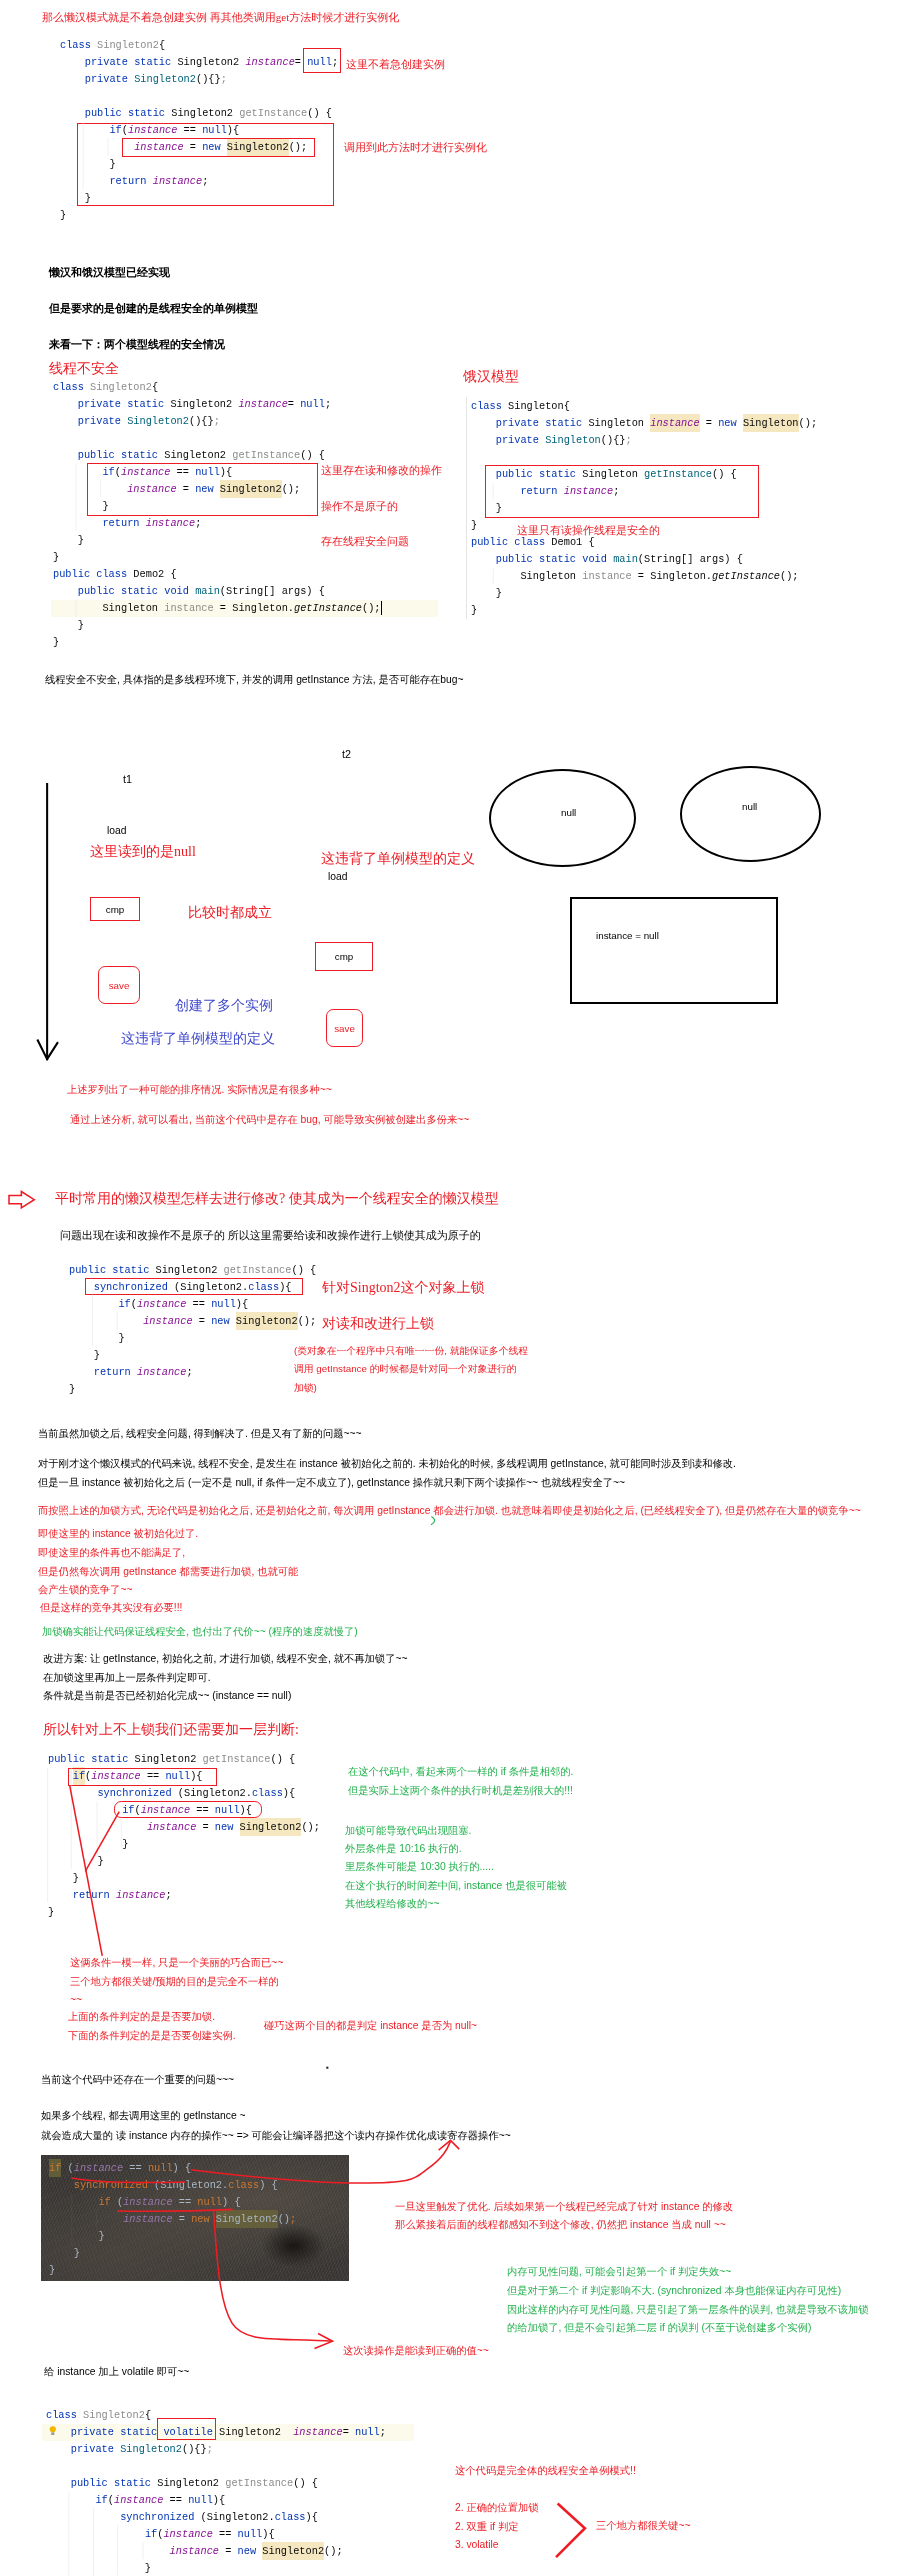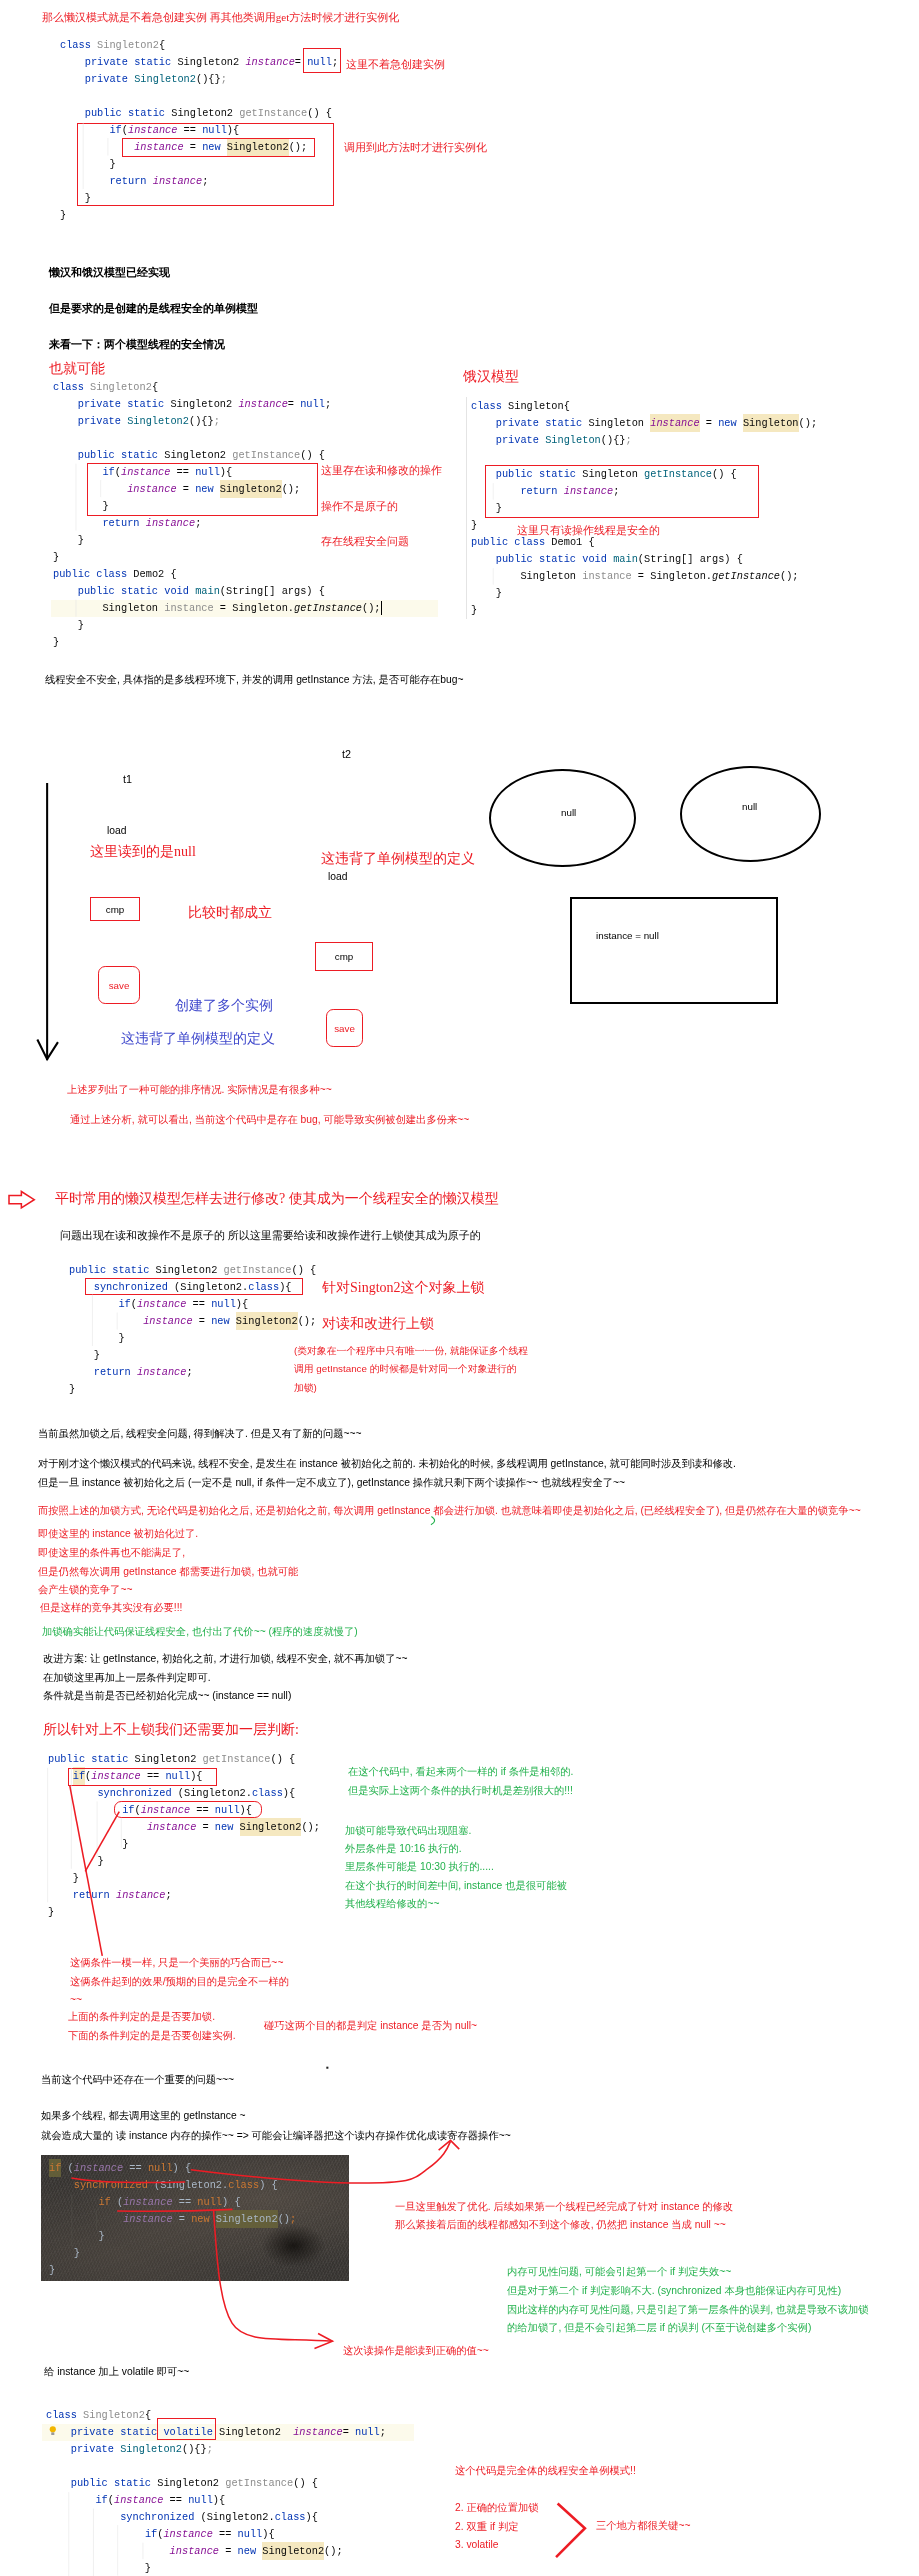--- a/index.html
+++ b/index.html
@@ -46,21 +46,21 @@
 <div class="code" style="left:60px;top:37px"><div class="cl"><span class="kw">class </span><span class="gr">Singleton2</span><span class="tx">{</span></div><div class="cl"><span>    </span><span class="kw">private static </span><span class="tx">Singleton2 </span><span class="pu">instance</span><span class="tx">= </span><span class="kw">null</span><span class="tx">;</span></div><div class="cl"><span>    </span><span class="kw">private </span><span class="fn">Singleton2</span><span class="tx">(){}</span><span class="gr">;</span></div><div class="cl"></div><div class="cl"><span>    </span><span class="kw">public static </span><span class="tx">Singleton2 </span><span class="gr">getInstance</span><span class="tx">() {</span></div><div class="cl"><span>        </span><span class="kw">if</span><span class="tx">(</span><span class="pu">instance</span><span class="tx"> == </span><span class="kw">null</span><span class="tx">){</span></div><div class="cl"><span>            </span><span class="pu">instance</span><span class="tx"> = </span><span class="kw">new </span><span class="tx hl">Singleton2</span><span class="tx">();</span></div><div class="cl"><span class="tx">        }</span></div><div class="cl"><span>        </span><span class="kw">return </span><span class="pu">instance</span><span class="tx">;</span></div><div class="cl"><span class="tx">    }</span></div><div class="cl"><span class="tx">}</span></div></div>
 <div class="box" style="left:303px;top:48px;width:38px;height:25px"></div>
 <div class="a serif red f28" style="left:346px;top:64px">这里不着急创建实例</div>
 <div class="box" style="left:77px;top:123px;width:257px;height:83px"></div>
 <div class="box" style="left:122px;top:138px;width:193px;height:19px"></div>
 <div class="a serif red f28" style="left:344px;top:147px">调用到此方法时才进行实例化</div>
 
 <div class="a serif bold f28" style="left:49px;top:272px">懒汉和饿汉模型已经实现</div>
 <div class="a serif bold f28" style="left:49px;top:308px">但是要求的是创建的是线程安全的单例模型</div>
 <div class="a serif bold f28" style="left:49px;top:344px">来看一下：两个模型线程的安全情况</div>
-<div class="a serif red f27" style="left:49px;top:369px">也就可能</div>
+<div class="a serif red f27" style="left:49px;top:369px">线程不安全</div>
 <div class="rowhl" style="left:51px;top:600px;width:387px;height:17px"></div>
 <div class="code" style="left:53px;top:379px"><div class="cl"><span class="kw">class </span><span class="gr">Singleton2</span><span class="tx">{</span></div><div class="cl"><span>    </span><span class="kw">private static </span><span class="tx">Singleton2 </span><span class="pu">instance</span><span class="tx">= </span><span class="kw">null</span><span class="tx">;</span></div><div class="cl"><span>    </span><span class="kw">private </span><span class="fn">Singleton2</span><span class="tx">(){}</span><span class="gr">;</span></div><div class="cl"></div><div class="cl"><span>    </span><span class="kw">public static </span><span class="tx">Singleton2 </span><span class="gr">getInstance</span><span class="tx">() {</span></div><div class="cl"><span>        </span><span class="kw">if</span><span class="tx">(</span><span class="pu">instance</span><span class="tx"> == </span><span class="kw">null</span><span class="tx">){</span></div><div class="cl"><span>            </span><span class="pu">instance</span><span class="tx"> = </span><span class="kw">new </span><span class="tx hl">Singleton2</span><span class="tx">();</span></div><div class="cl"><span class="tx">        }</span></div><div class="cl"><span>        </span><span class="kw">return </span><span class="pu">instance</span><span class="tx">;</span></div><div class="cl"><span class="tx">    }</span></div><div class="cl"><span class="tx">}</span></div><div class="cl"><span class="kw">public class </span><span class="tx">Demo2 {</span></div><div class="cl"><span>    </span><span class="kw">public static void </span><span class="fn">main</span><span class="tx">(String[] args) {</span></div><div class="cl"><span>        </span><span class="tx">Singleton </span><span class="gr">instance</span><span class="tx"> = Singleton.</span><span class="it">getInstance</span><span class="tx">();</span></div><div class="cl"><span class="tx">    }</span></div><div class="cl"><span class="tx">}</span></div></div>
 <div style="position:absolute;left:381px;top:601px;width:1px;height:14px;background:#000"></div>
 <div class="box" style="left:87px;top:463px;width:231px;height:53px"></div>
 <div class="a serif red f28" style="left:321px;top:470px">这里存在读和修改的操作</div>
 <div class="a serif red f28" style="left:321px;top:506px">操作不是原子的</div>
 <div class="a serif red f28" style="left:321px;top:541px">存在线程安全问题</div>
 
 <div class="a serif red f27" style="left:463px;top:377px">饿汉模型</div>
 <div style="position:absolute;left:466px;top:397px;width:0.5px;height:222px;background:#e4e4e4"></div>
@@ -130,21 +130,21 @@
 <div class="box" style="left:68px;top:1768px;width:149px;height:18px"></div>
 <div class="box" style="left:114px;top:1801px;width:148px;height:17px;border-radius:7.2px"></div>
 <div class="a green f20" style="left:348px;top:1772px">在这个代码中, 看起来两个一样的 if 条件是相邻的.</div>
 <div class="a green f20" style="left:348px;top:1791px">但是实际上这两个条件的执行时机是差别很大的!!!</div>
 <div class="a green f20" style="left:345px;top:1831px">加锁可能导致代码出现阻塞.</div>
 <div class="a green f20" style="left:345px;top:1849px">外层条件是 10:16 执行的.</div>
 <div class="a green f20" style="left:345px;top:1867px">里层条件可能是 10:30 执行的.....</div>
 <div class="a green f20" style="left:345px;top:1886px">在这个执行的时间差中间, instance 也是很可能被</div>
 <div class="a green f20" style="left:345px;top:1904px">其他线程给修改的~~</div>
 <div class="a red f20" style="left:70px;top:1963px">这俩条件一模一样, 只是一个美丽的巧合而已~~</div>
-<div class="a red f20" style="left:70px;top:1982px">这俩条件起到的效果/预期的目的是完全不一样的</div>
+<div class="a red f20" style="left:70px;top:1982px">三个地方都很关键/预期的目的是完全不一样的</div>
 <div class="a red f20" style="left:70px;top:2000px">~~</div>
 <div class="a red f20" style="left:68px;top:2017px">上面的条件判定的是是否要加锁.</div>
 <div class="a red f20" style="left:68px;top:2036px">下面的条件判定的是是否要创建实例.</div>
 <div class="a red f20" style="left:264px;top:2026px">碰巧这两个目的都是判定 instance 是否为 null~</div>
 <div class="a f20" style="left:41px;top:2080px">当前这个代码中还存在一个重要的问题~~~</div>
 <div class="a f20" style="left:41px;top:2116px">如果多个线程, 都去调用这里的 getInstance ~</div>
 <div class="a f20" style="left:41px;top:2136px">就会造成大量的 读 instance 内存的操作~~ =&gt; 可能会让编译器把这个读内存操作优化成读寄存器操作~~</div>
 
 <div class="dark-img" style="left:41px;top:2155px;width:308px;height:126px"></div>
 <div class="code" style="left:49px;top:2160px"><div class="cl"><span class="dk-kw dk-hl">if</span><span class="dk-tx"> (</span><span class="dk-pu">instance</span><span class="dk-tx"> == </span><span class="dk-kw">null</span><span class="dk-tx">) {</span></div><div class="cl"><span>    </span><span class="dk-kw">synchronized</span><span class="dk-tx"> (Singleton2.</span><span class="dk-kw">class</span><span class="dk-tx">) {</span></div><div class="cl"><span>        </span><span class="dk-kw">if</span><span class="dk-tx"> (</span><span class="dk-pu">instance</span><span class="dk-tx"> == </span><span class="dk-kw">null</span><span class="dk-tx">) {</span></div><div class="cl"><span>            </span><span class="dk-pu">instance</span><span class="dk-tx"> = </span><span class="dk-kw">new </span><span class="dk-tx dk-hl">Singleton2</span><span class="dk-tx">()</span><span class="dk-kw">;</span></div><div class="cl"><span class="dk-tx">        }</span></div><div class="cl"><span class="dk-tx">    }</span></div><div class="cl"><span class="dk-tx">}</span></div></div>

